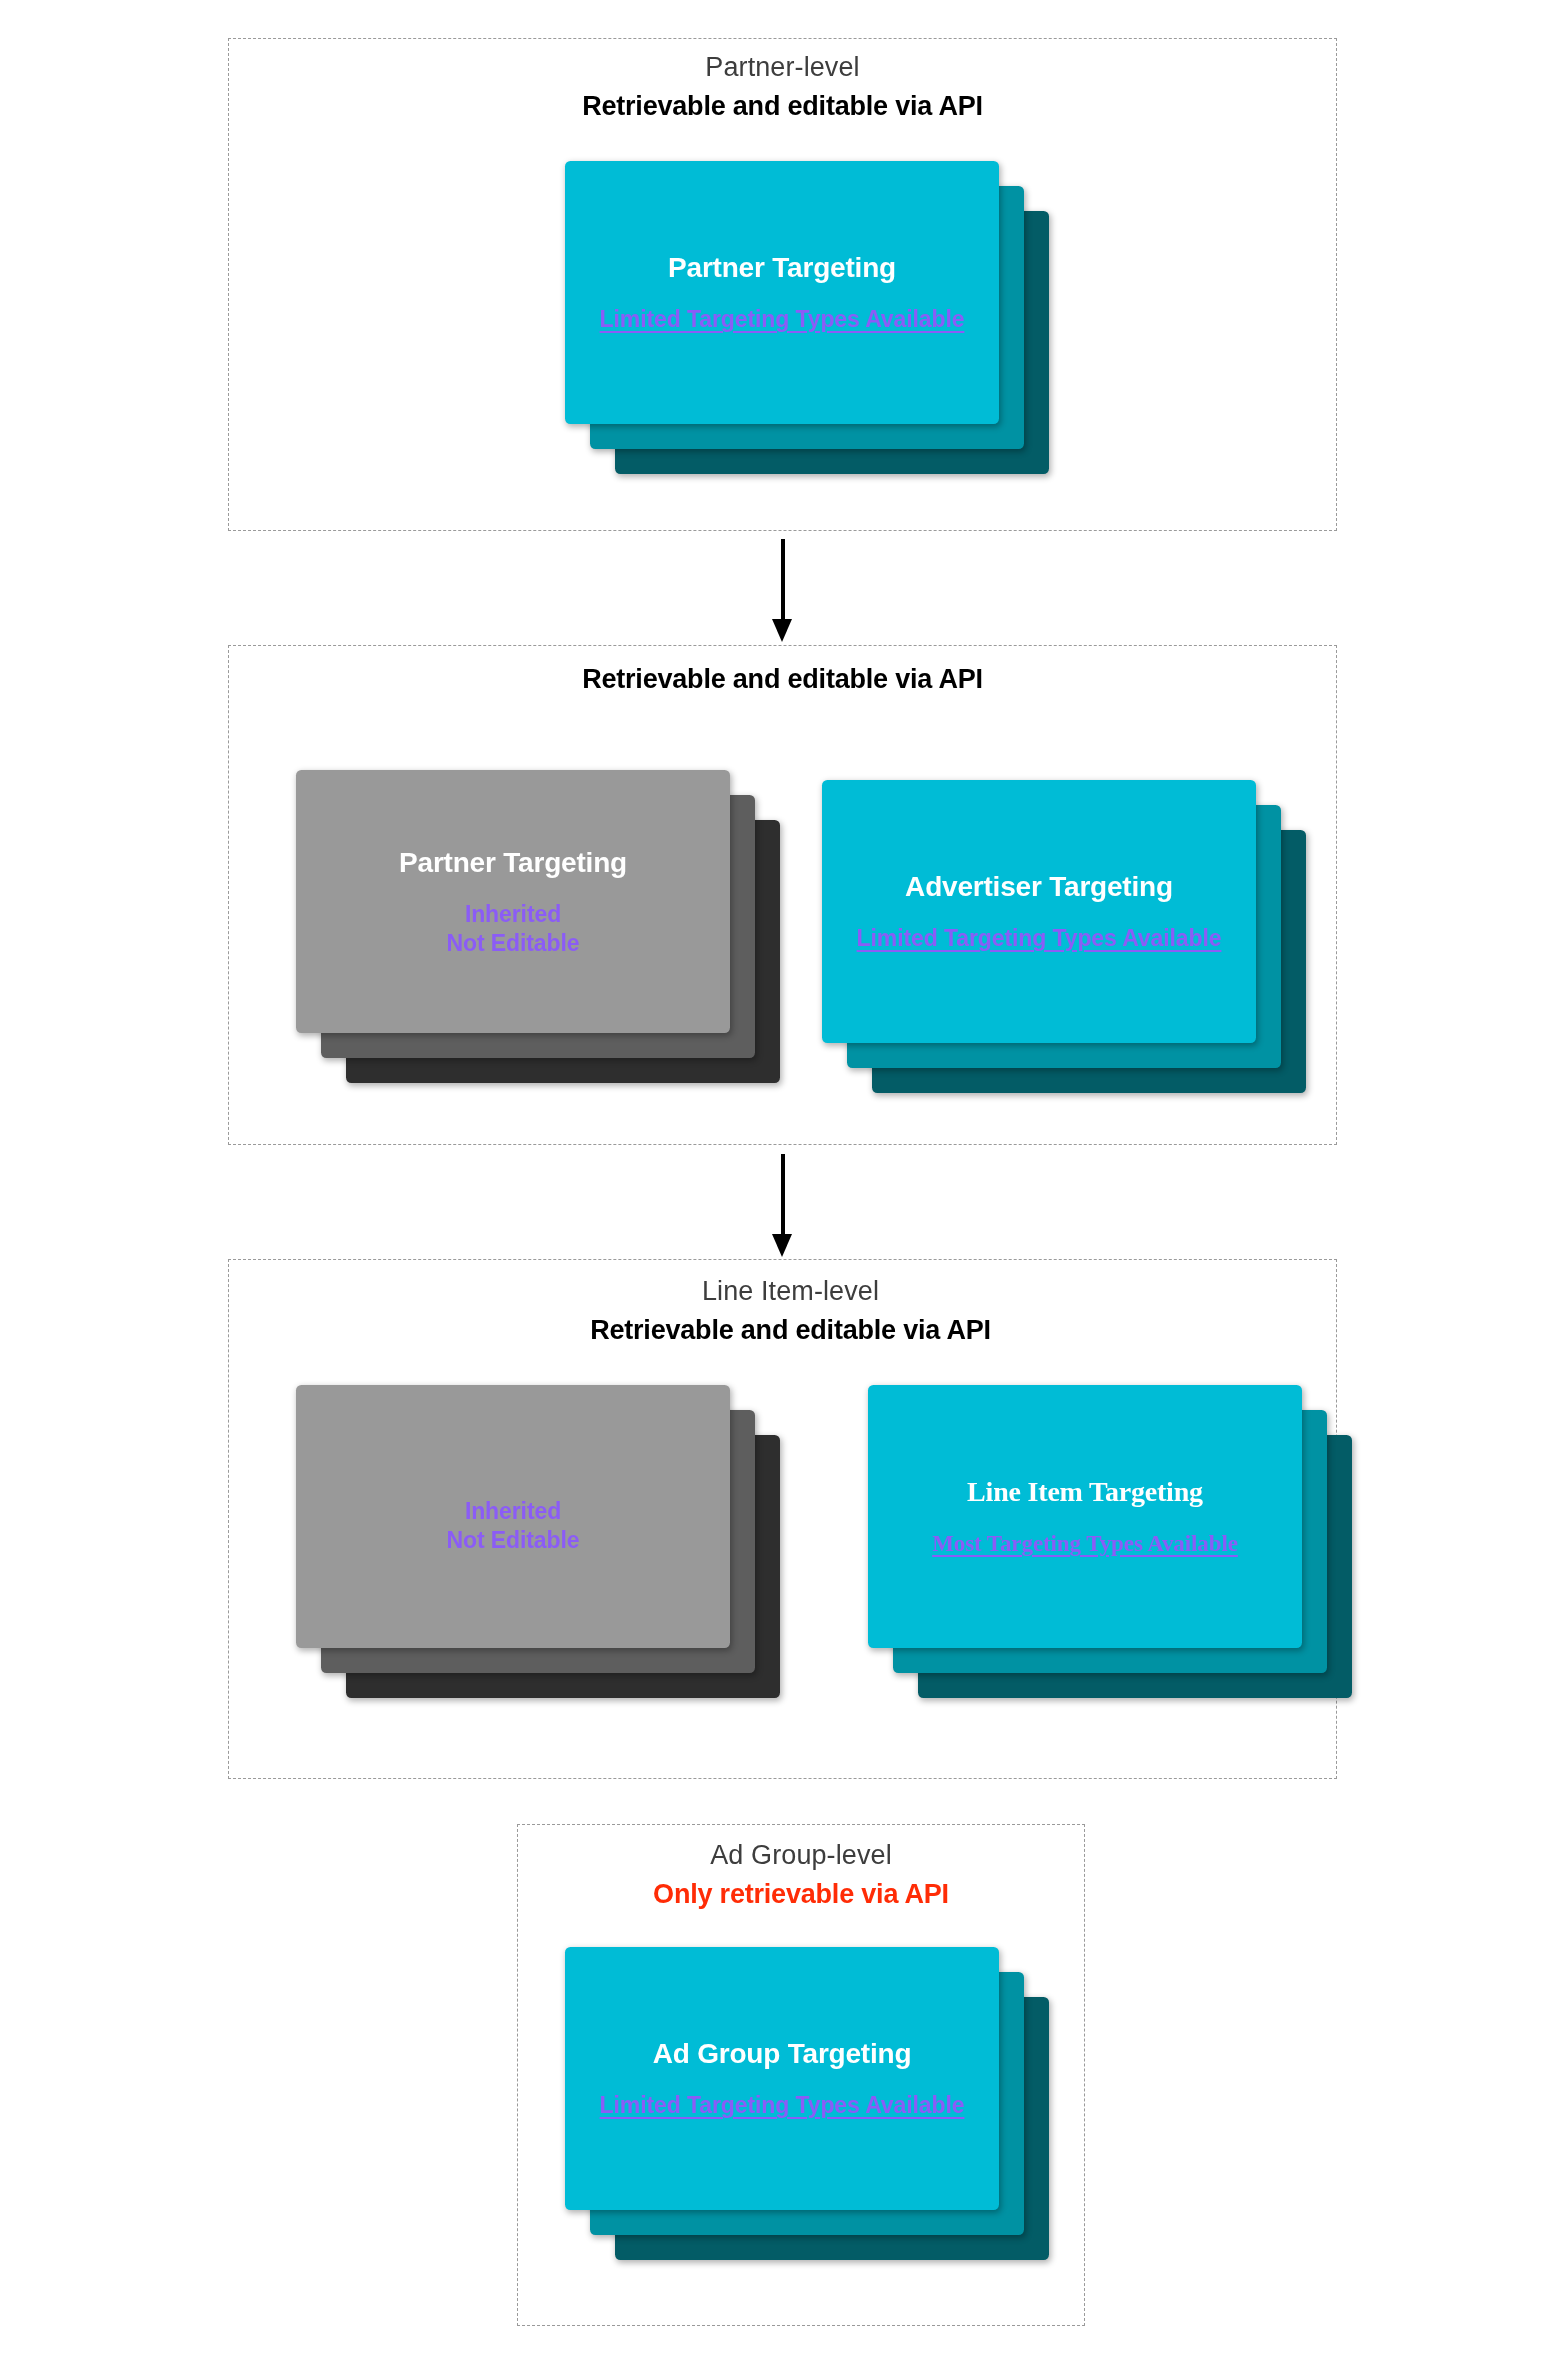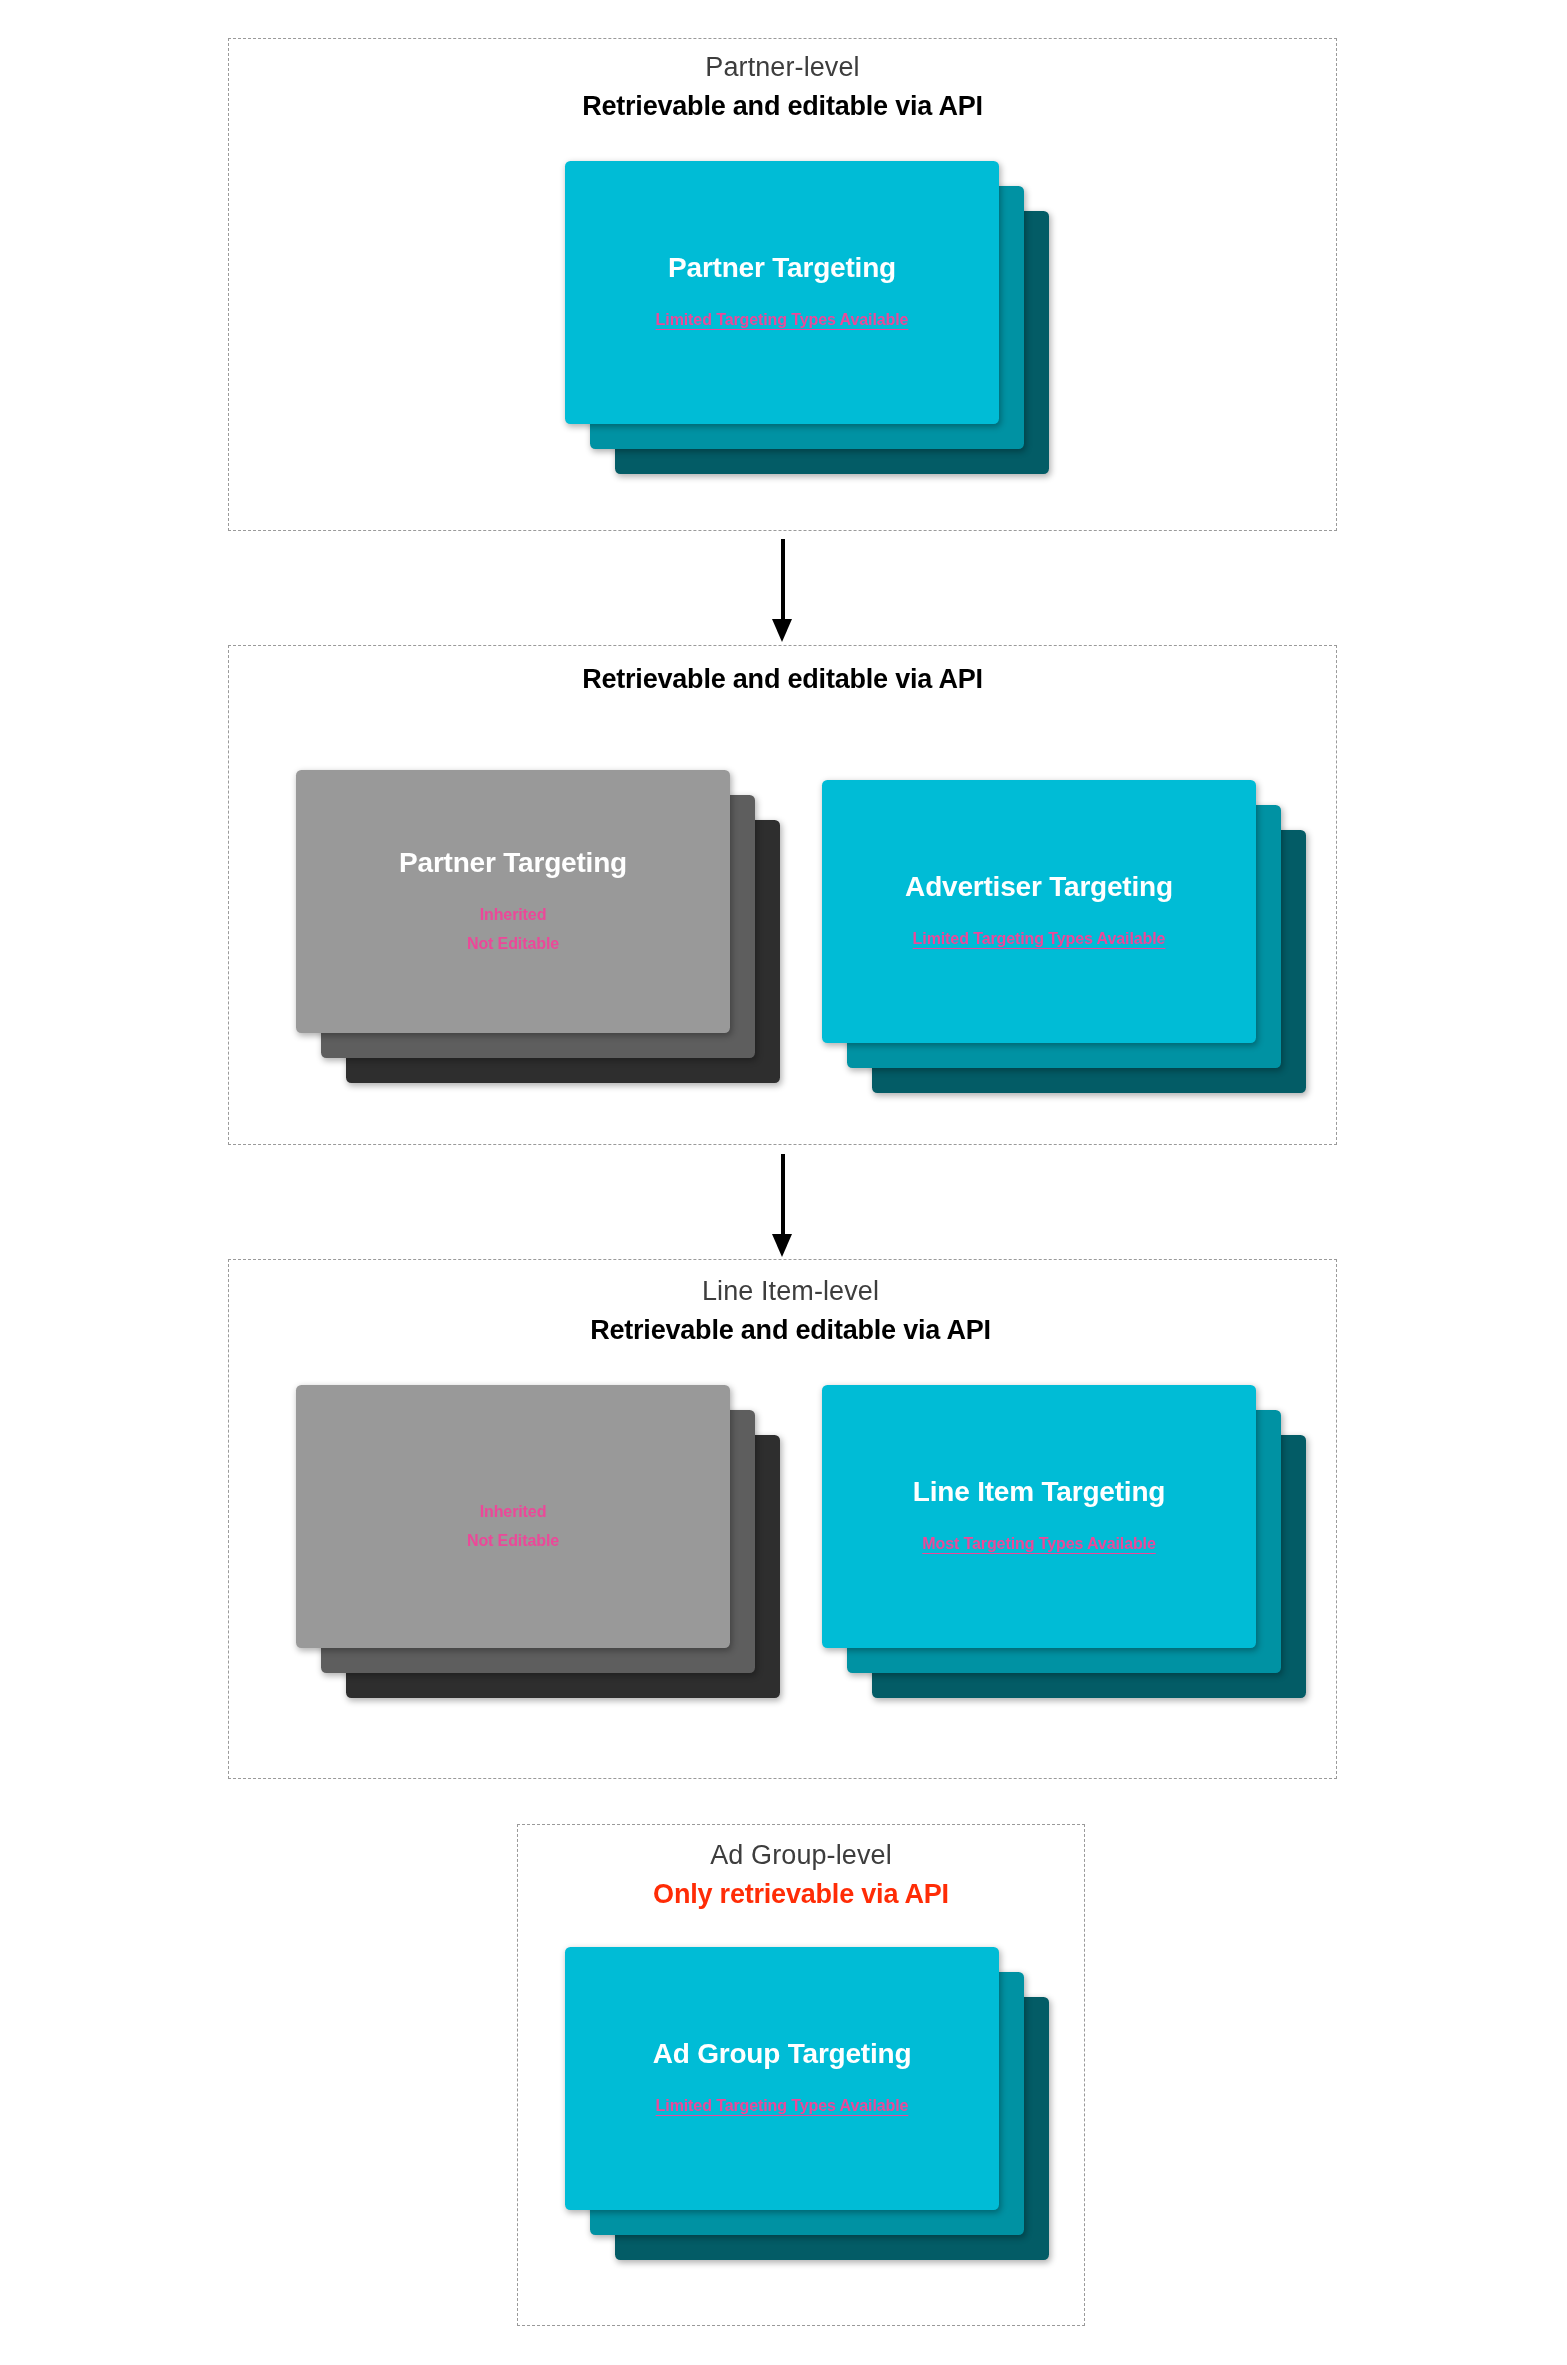--- a/index.html
+++ b/index.html
@@ -102,23 +102,23 @@
   .card-title {
     font-size: 28px;
     font-weight: 700;
     color: #ffffff;
     line-height: 36px;
     letter-spacing: -0.2px;
   }
 
   .card-sub {
     margin-top: 19px;
-    font-size: 16px;
+    font-size: 23px;
     font-weight: 700;
-    color: #ec4899;
+    color: #8b5cf6;
     line-height: 29.5px;
     letter-spacing: -0.1px;
   }
 
   .card-sub.underline {
     text-decoration: underline;
     text-underline-offset: 3.6px;
   }
 
   
@@ -212,21 +212,21 @@
   <div class="card-stack grey" style="left:296px; top:1385px;">
     <div class="card-layer back"></div>
     <div class="card-layer mid"></div>
     <div class="card-layer front"></div>
     <div class="card-body">
       <div class="card-sub" style="white-space:pre-line;">Inherited
 Not Editable</div>
     </div>
   </div>
 
-  <div class="card-stack cyan" style="left:822px; top:1385px;">
+  <div class="card-stack cyan" style="left:868px; top:1385px;font-family:Liberation Serif, serif;">
     <div class="card-layer back"></div>
     <div class="card-layer mid"></div>
     <div class="card-layer front"></div>
     <div class="card-body">
       <div class="card-title">Line Item Targeting</div>
       <div class="card-sub underline">Most Targeting Types Available</div>
     </div>
   </div>
 
   <div class="level-box" style="left:517px; top:1824px; width:568px; height:502px;"></div>

